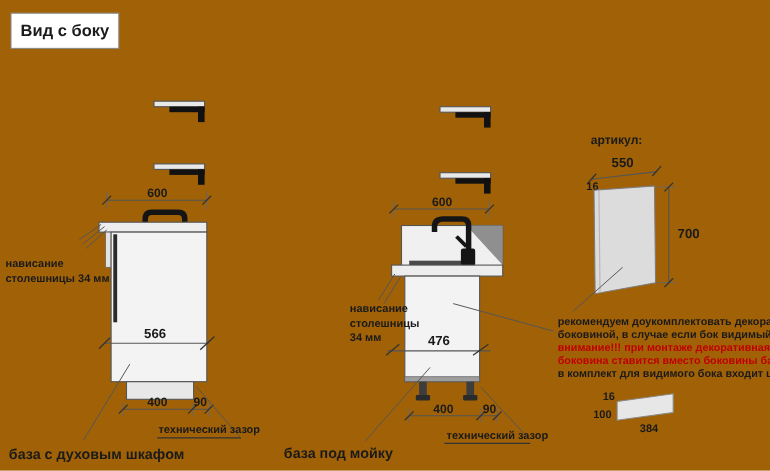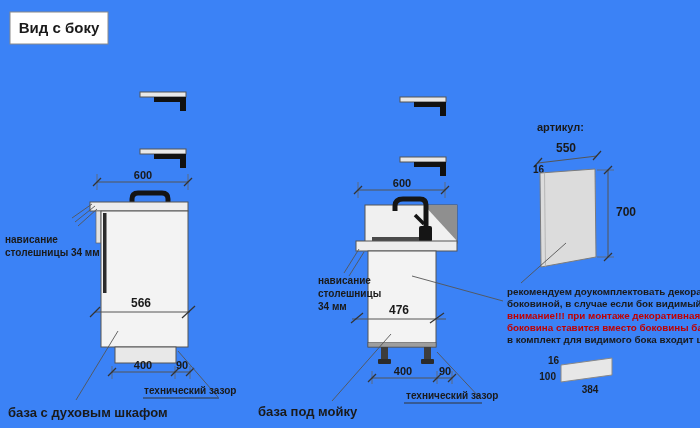--- a/index.html
+++ b/index.html
@@ -1,16 +1,16 @@
 <!DOCTYPE html>
 <html><head>
 <meta charset="utf-8">
 <style>
   html,body{margin:0;padding:0;background:#fff;}
-  .stage{position:relative;width:700px;height:428px;background:#3b82f6;overflow:hidden;
+  .stage{position:relative;width:700px;height:428px;background:#a16207;overflow:hidden;
          font-family:"Liberation Sans",sans-serif;}
   svg text{font-family:"Liberation Sans",sans-serif;font-weight:bold;fill:#1a1a1a;}
   .t9{font-size:9.8px;}
   .t10{font-size:10px;}
   .t11{font-size:11px;}
   .t12{font-size:12px;}
   .t13{font-size:13px;}
   .t15{font-size:15px;}
   .warn{fill:#c00000;}
   .ln{stroke:#555;stroke-width:1;fill:none;}

